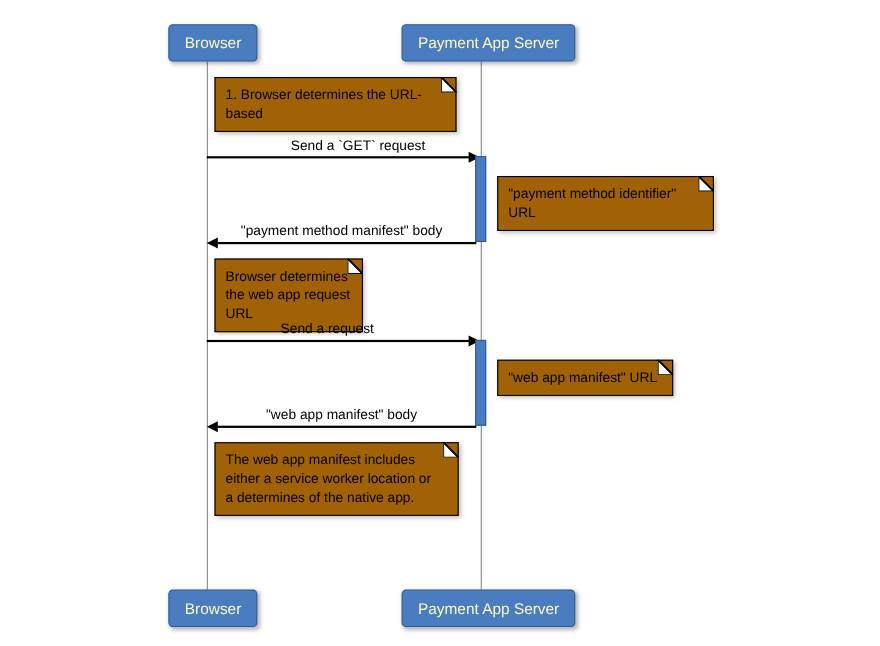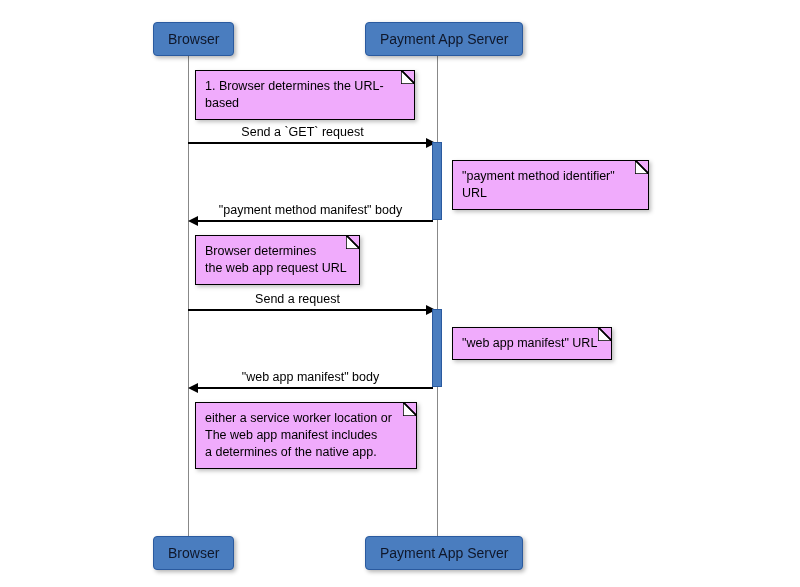--- a/index.html
+++ b/index.html
@@ -9,21 +9,21 @@
     font-family: Arial, Helvetica, sans-serif;
     font-size: 13px;
     background: #fff;
     width: 800px;
     height: 587px;
     position: relative;
   }
   .participant {
     position: absolute;
     background: #4a7dbf;
-    color: #0f172a;
+    color: #fef9c3;
     border: 1.5px solid #2a5a9f;
     border-radius: 4px;
     padding: 8px 14px;
     text-align: center;
     font-size: 14px;
     box-shadow: 2px 2px 4px rgba(0,0,0,0.3);
     white-space: nowrap;
   }
   .lifeline {
     position: absolute;
@@ -33,21 +33,21 @@
     height: 480px;
   }
   .activation {
     position: absolute;
     width: 10px;
     background: #4a7dbf;
     border: 1px solid #2a5a9f;
   }
   .note {
     position: absolute;
-    background: #f0abfc;
+    background: #a16207;
     border: 1.5px solid #000;
     padding: 7px 9px;
     font-size: 12.5px;
     line-height: 1.35;
     box-shadow: 2px 2px 4px rgba(0,0,0,0.25);
   }
   .msg-line{
     position:absolute;
     height:1.5px;
     background:#000;
@@ -87,39 +87,39 @@
 </div>
 
 <div class="note" style="left:195px; top:70px; width:220px;">
   <div>1. Browser determines the URL-based</div>
   <svg style="position:absolute;top:-1px;right:-1px;" width="14" height="14">
       <polygon points="0,0 14,14 0,14" fill="#fff" stroke="#000" stroke-width="1.5"></polygon>
       <line x1="0" y1="0" x2="14" y2="14" stroke="#000" stroke-width="1.5"></line>
     </svg>
 </div>
 
-<div class="msg-label" style="left:180px; top:125px; width:245px;">Send a `GET` request</div>
+<div class="msg-label" style="left:203px; top:125px; width:245px;">Send a `GET` request</div>
 <div class="msg-line" style="left:188px; top:142px; width:240px;"></div>
 <div class="arrow-right" style="left:426px; top:137.5px;"></div>
 
 <div class="activation" style="left:432px; top:142px; height:78px;"></div>
 
 <div class="note" style="left:452px; top:160px; width:197px;">
   <span>"payment method identifier" URL</span>
   <svg style="position:absolute;top:-1px;right:-1px;" width="14" height="14">
       <polygon points="0,0 14,14 0,14" fill="#fff" stroke="#000" stroke-width="1.5"></polygon>
       <line x1="0" y1="0" x2="14" y2="14" stroke="#000" stroke-width="1.5"></line>
     </svg>
 </div>
 
 <div class="msg-label" style="left:188px; top:203px; width:245px;">"payment method manifest" body</div>
 <div class="msg-line" style="left:198px; top:220px; width:235px;"></div>
 <div class="arrow-left" style="left:188px; top:215.5px;"></div>
 
-<div class="note" style="left:195px; top:235px; width:165px;">
+<div class="note" style="left:195px; top:235px; width:135px;">
   <div>Browser determines</div>
   <div>the web app request URL</div>
   <svg style="position:absolute;top:-1px;right:-1px;" width="14" height="14">
       <polygon points="0,0 14,14 0,14" fill="#fff" stroke="#000" stroke-width="1.5"></polygon>
       <line x1="0" y1="0" x2="14" y2="14" stroke="#000" stroke-width="1.5"></line>
     </svg>
 </div>
 
 <div class="msg-label" style="left:175px; top:292px; width:245px;">Send a request</div>
 <div class="msg-line" style="left:188px; top:309px; width:240px;"></div>
@@ -133,22 +133,22 @@
       <polygon points="0,0 14,14 0,14" fill="#fff" stroke="#000" stroke-width="1.5"></polygon>
       <line x1="0" y1="0" x2="14" y2="14" stroke="#000" stroke-width="1.5"></line>
     </svg>
 </div>
 
 <div class="msg-label" style="left:188px; top:370px; width:245px;">"web app manifest" body</div>
 <div class="msg-line" style="left:198px; top:387px; width:235px;"></div>
 <div class="arrow-left" style="left:188px; top:382.5px;"></div>
 
 <div class="note" style="left:195px; top:402px; width:222px;">
+  <div>The web app manifest includes</div>
   <div>either a service worker location or</div>
-  <div>The web app manifest includes</div>
   <div>a determines of the native app.</div>
   <svg style="position:absolute;top:-1px;right:-1px;" width="14" height="14">
       <polygon points="0,0 14,14 0,14" fill="#fff" stroke="#000" stroke-width="1.5"></polygon>
       <line x1="0" y1="0" x2="14" y2="14" stroke="#000" stroke-width="1.5"></line>
     </svg>
 </div>
 
 <div class="participant" style="left:153px; top:536px;">
   <span>Browser</span>
 </div>

